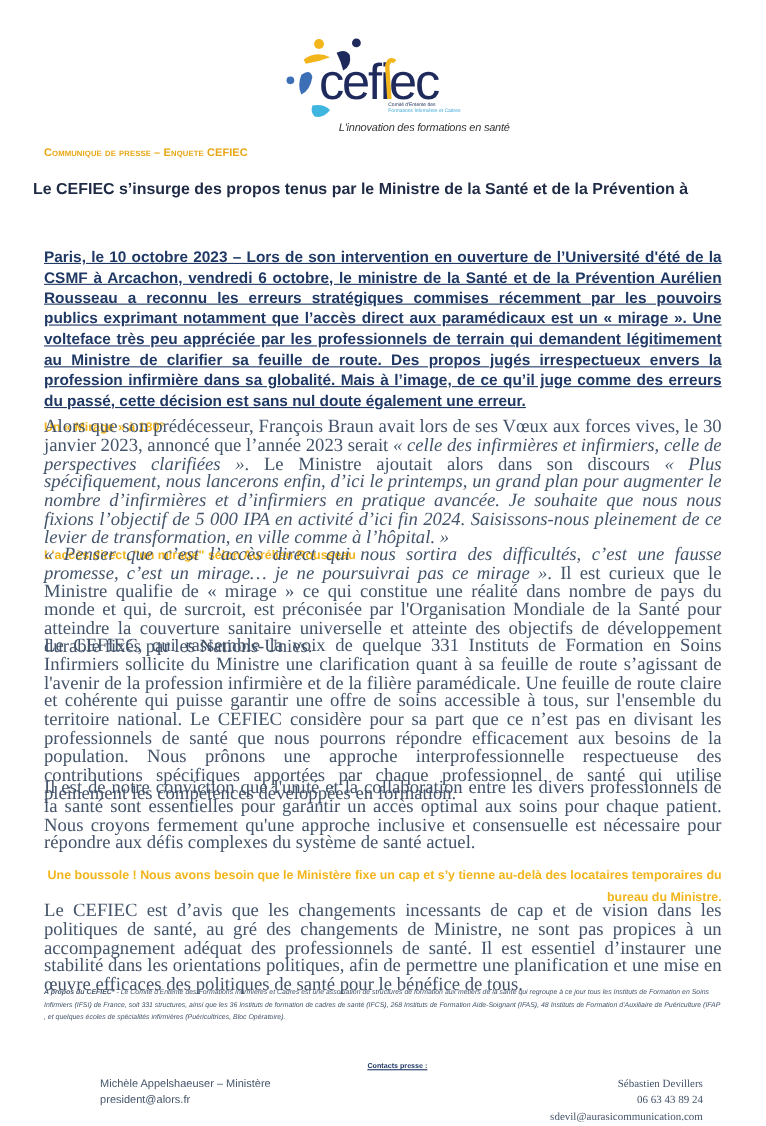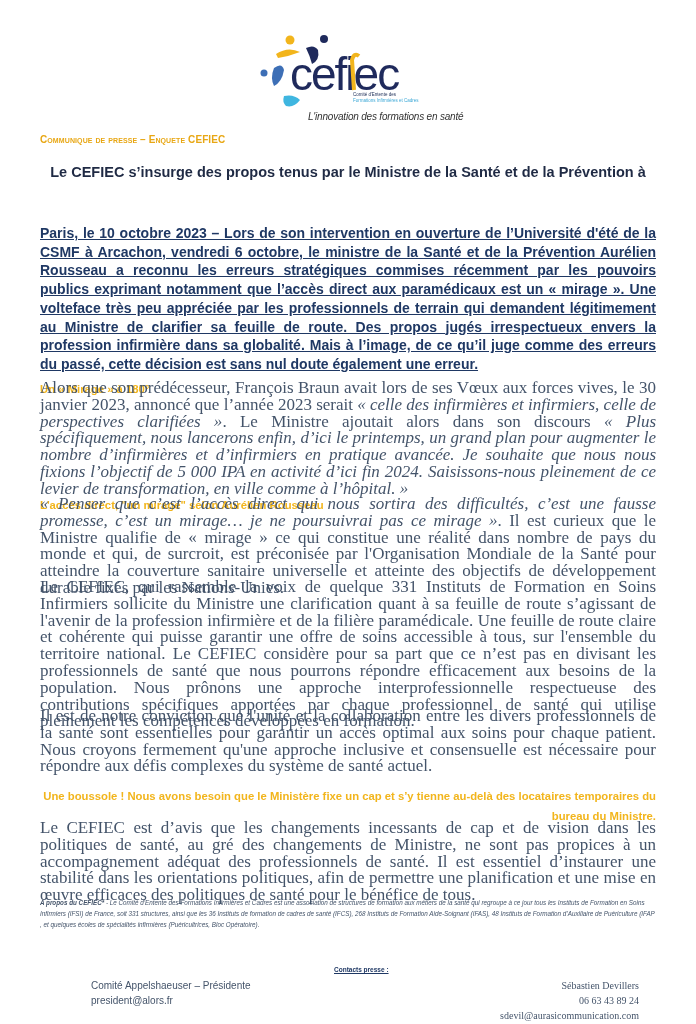--- a/index.html
+++ b/index.html
@@ -2,21 +2,21 @@
 <html><head>
 <meta charset="utf-8">
 <style>
   html, body { margin: 0; padding: 0; background: #ffffff; }
   body { width: 696px; height: 1024px; position: relative; overflow: hidden; font-family: "Liberation Serif", serif; color: #44546a; }
   .logo { position: absolute; left: 248px; top: 28px; width: 220px; height: 100px; }
   .logo-tagline { position: absolute; left: 289px; top: 111px; font-family: "Liberation Sans", sans-serif; font-style: italic; font-size: 10px; color: #333; letter-spacing: -0.2px; white-space: nowrap; margin-left: 19px; }
   .logo-sub { position: absolute; left: 353px; top: 92px; font-family: "Liberation Sans", sans-serif; font-size: 4.5px; line-height: 5.5px; color: #1a2b55; white-space: nowrap; }
   .logo-sub .l2 { color: #3aa7d6; }
   .kicker { position: absolute; left: 40px; top: 134px; font-family: "Liberation Sans", sans-serif; font-size: 10px; font-weight: bold; color: #e8a714; letter-spacing: 0.1px; font-variant: small-caps; text-align: right; }
-  .title { position: absolute; left: 30px; top: 160px; width: 636px; text-align: center; font-family: "Liberation Sans", sans-serif; font-weight: bold; font-size: 14.5px; line-height: 24px; color: #1f2a44; }
+  .title { position: absolute; left: 30px; top: 160px; width: 636px; font-family: "Liberation Sans", sans-serif; font-weight: bold; font-size: 14.5px; line-height: 24px; color: #1f2a44; }
   .lead { position: absolute; left: 40px; top: 224px; width: 616px; font-family: "Liberation Sans", sans-serif; font-weight: bold; font-size: 14px; line-height: 18.7px; color: #1f3864; text-align: justify; text-decoration: underline; }
   .h2 { position: absolute; left: 40px; font-family: Liberation Sans, sans-serif; font-weight: bold; font-size: 11.3px; color: #f2b51c; margin-top: 21px; }
   .p { position: absolute; left: 40px; width: 616px; font-size: 17px; line-height: 16.8px; color: #44546a; text-align: justify; }
   .p em { font-style: italic; }
   .about { position: absolute; left: 40px; top: 897px; width: 616px; font-family: "Liberation Sans", sans-serif; font-style: italic; font-size: 6.3px; line-height: 11px; color: #44546a; }
   .about b { font-weight: bold; }
   .contacts-label { position: absolute; left: 334px; top: 966px; font-family: "Liberation Sans", sans-serif; font-size: 6.5px; font-weight: bold; text-decoration: underline; color: #1f3864; }
   .contact-left { position: absolute; left: 91px; top: 978px; font-family: "Liberation Sans", sans-serif; font-size: 10px; line-height: 15px; color: #44546a; }
   .contact-right { position: absolute; right: 57px; top: 978px; text-align: right; font-family: Liberation Serif, serif; font-size: 10px; line-height: 15px; color: #44546a; }
 </style>
@@ -64,21 +64,21 @@
 
 <div class="h2" style="top:765px; width:616px; line-height:20px;text-align:right;">Une boussole ! Nous avons besoin que le Ministère fixe un cap et s’y tienne au-delà des locataires temporaires du bureau du Ministre.</div>
 
 <div class="p" style="top:820px">Le CEFIEC est d’avis que les changements incessants de cap et de vision dans les politiques de santé, au gré des changements de Ministre, ne sont pas propices à un accompagnement adéquat des professionnels de santé. Il est essentiel d’instaurer une stabilité dans les orientations politiques, afin de permettre une planification et une mise en œuvre efficaces des politiques de santé pour le bénéfice de tous.</div>
 
 <div class="about"><b>A propos du CEFIEC*</b><span> - Le  Comité d’Entente des Formations Infirmières et Cadres est une association de structures de formation aux métiers de la santé qui regroupe à ce jour tous les Instituts de Formation en Soins Infirmiers (IFSI) de France, soit 331 structures,  ainsi que les 36 Instituts de formation de cadres de santé (IFCS),  268 Instituts de Formation Aide-Soignant (IFAS), 48 Instituts de Formation d’Auxiliaire de Puériculture (IFAP , et quelques écoles de spécialités infirmières (Puéricultrices, Bloc Opératoire).</span></div>
 
 <div class="contacts-label">Contacts presse :</div>
 
 <div class="contact-left">
-  <div>Comité Appelshaeuser – Présidente</div>
+  <div>Michèle Appelshaeuser – Ministère</div>
   <div>president@alors.fr</div>
 </div>
 
 <div class="contact-right">
   <div>Sébastien Devillers</div>
   <div>06 63 43 89 24</div>
   <div>sdevil@aurasicommunication.com</div>
 </div>
 
 </body></html>

